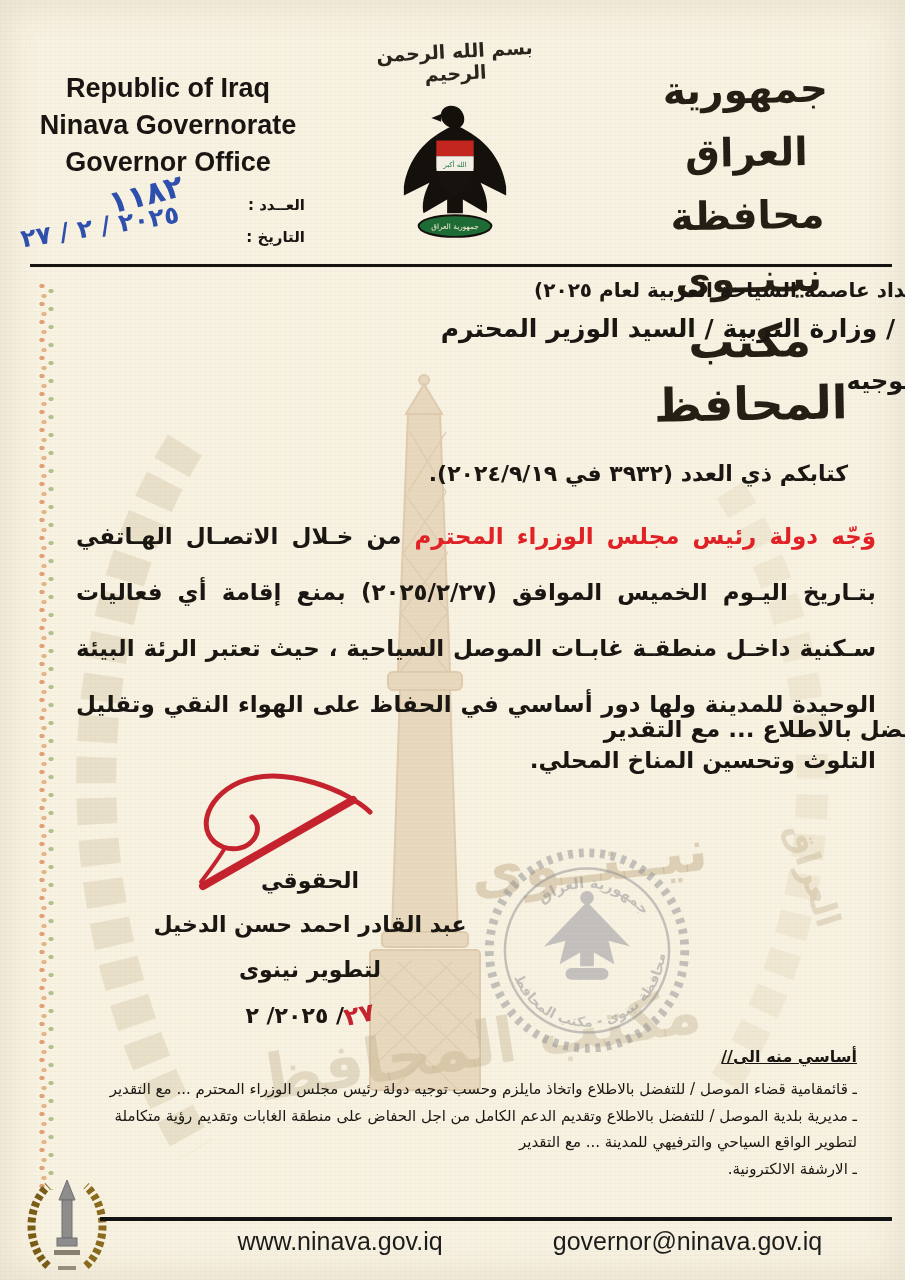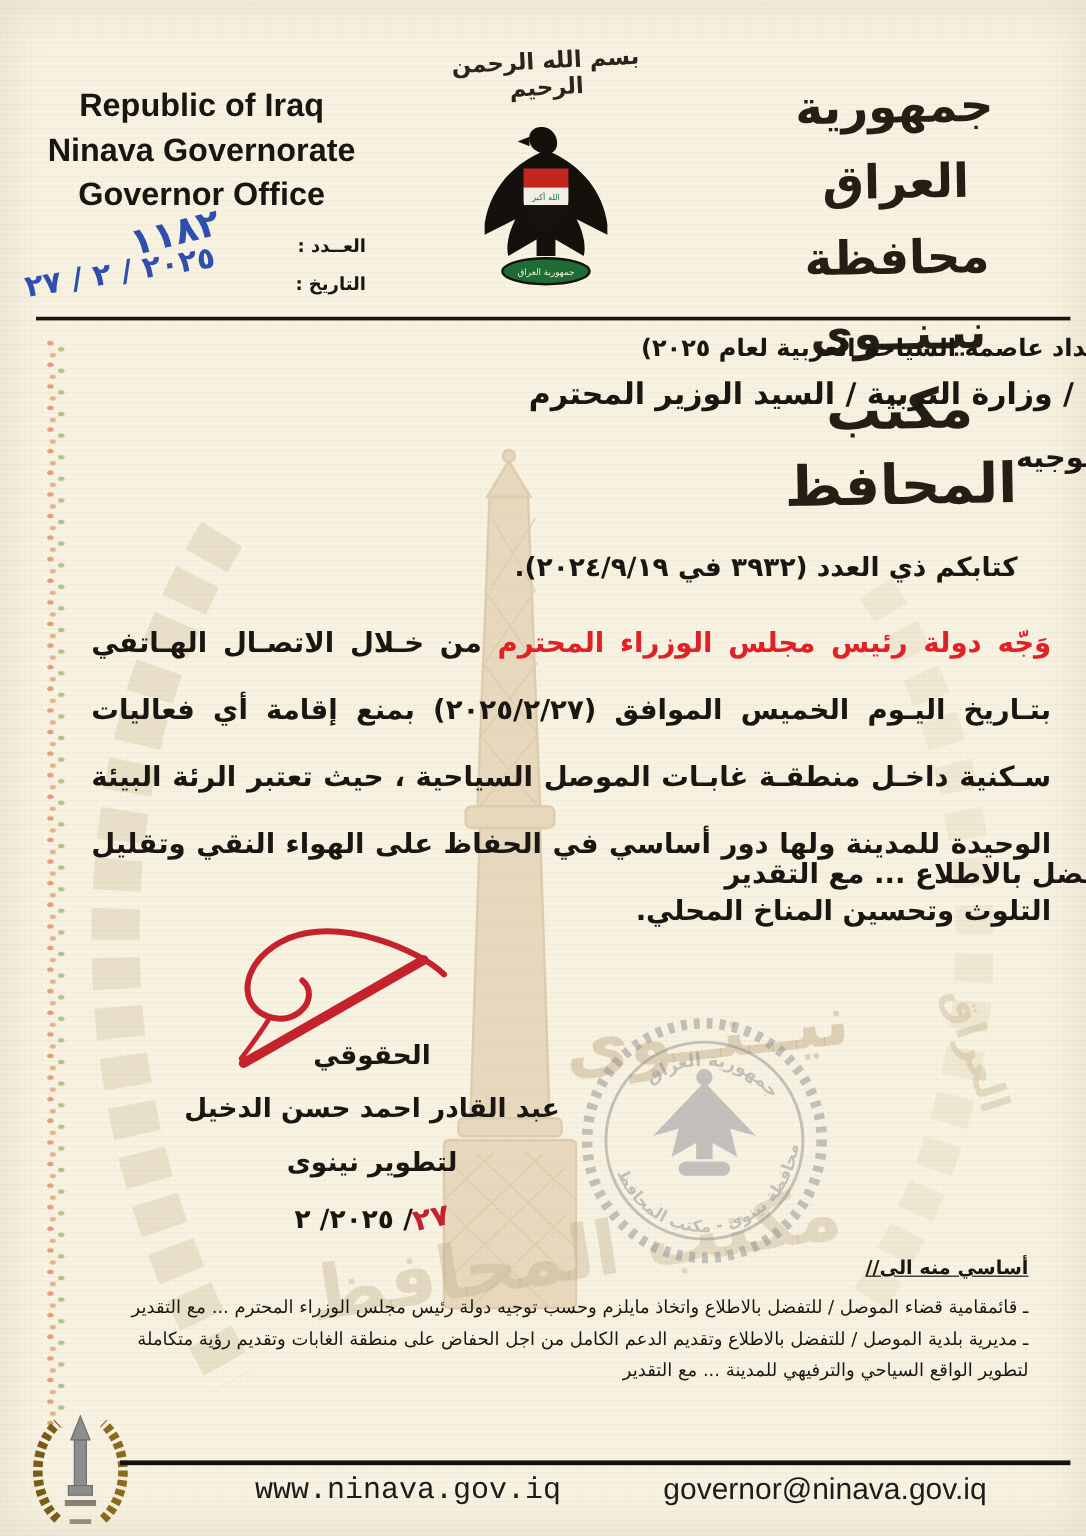--- a/index.html
+++ b/index.html
@@ -50,21 +50,21 @@
   .sig-date{left:185px; top:1000px; width:250px; font-size:22px; font-weight:bold; text-align:center; direction:ltr;}
   .sig-date .day{color:#c4232e; display:inline-block; transform:rotate(-12deg); font-size:25px; letter-spacing:3px;}
   
   .cp-head{right:48px; top:1047px; font-size:16px; font-weight:bold; text-decoration:underline;}
   .cp-item{right:48px; top:1076px; width:770px; font-size:15px; line-height:26px; text-align:right;}
   .cp-item2{top:1103px;}
   .cp-item3{top:1156px;}
   
   .f-line{left:100px; top:1217px; width:792px; height:4px; background:#131313;}
   .f-web{left:175px; top:1227px; width:330px; text-align:center;
-         font-family:Liberation Mono, monospace; font-size:25px; color:#1c1c1c;}
+         font-family:Liberation Sans, sans-serif; font-size:25px; color:#1c1c1c;}
   .f-mail{left:515px; top:1227px; width:345px; text-align:center;
           font-family:"Liberation Sans","DejaVu Sans",sans-serif; font-size:25px; color:#1c1c1c;}
   .logo{left:16px; top:1170px; width:102px; height:106px;}
   
   .strip{left:36px; top:282px; width:21px; height:908px;
     background-image:
       radial-gradient(ellipse 4px 3px at 6px 4px, #e0a077 60%, transparent 72%),
       radial-gradient(ellipse 4px 3px at 15px 9px, #b4c18c 60%, transparent 72%),
       radial-gradient(ellipse 4px 3px at 8px 14px, #e5b487 60%, transparent 72%);
     background-size:21px 18px;}
@@ -195,20 +195,21 @@
   <div class="abs ct sig-title rtl">الحقوقي</div>
   <div class="abs ct sig-name rtl">عبد القادر احمد حسن الدخيل</div>
   <div class="abs ct sig-pos rtl">لتطوير نينوى</div>
   <div class="abs ct sig-date">
     <span>٢٠٢٥/ ٢ /</span><span class="day">٢٧</span>
   </div>
 
   <div class="abs ct cp-head rtl">أساسي منه الى//</div>
   <div class="abs ct cp-item rtl">ـ قائمقامية قضاء الموصل / للتفضل بالاطلاع واتخاذ مايلزم وحسب توجيه دولة رئيس مجلس الوزراء المحترم ... مع التقدير</div>
   <div class="abs ct cp-item cp-item2 rtl">ـ مديرية بلدية الموصل / للتفضل بالاطلاع وتقديم الدعم الكامل من اجل الحفاض على منطقة الغابات وتقديم رؤية متكاملة لتطوير الواقع السياحي والترفيهي للمدينة ... مع التقدير</div>
+  <div class="abs ct cp-item cp-item3 rtl">ـ الارشفة الالكترونية.</div>
 
   <svg class="abs ct logo" viewBox="0 0 102 106" aria-hidden="true">
     <path d="M32,96 C10,76 10,36 32,16" fill="none" stroke="#7a5c17" stroke-width="8" stroke-dasharray="5 3"></path>
     <path d="M70,96 C92,76 92,36 70,16" fill="none" stroke="#8a6a1d" stroke-width="8" stroke-dasharray="5 3"></path>
     <g fill="#8d8d8d" stroke="#6f6f6f" stroke-width="1">
       <polygon points="51,10 43,30 59,30"></polygon>
       <rect x="46" y="30" width="10" height="38"></rect>
       <rect x="41" y="68" width="20" height="8"></rect>
     </g>
     <rect x="38" y="80" width="26" height="5" fill="#5a5040" opacity=".7"></rect>

